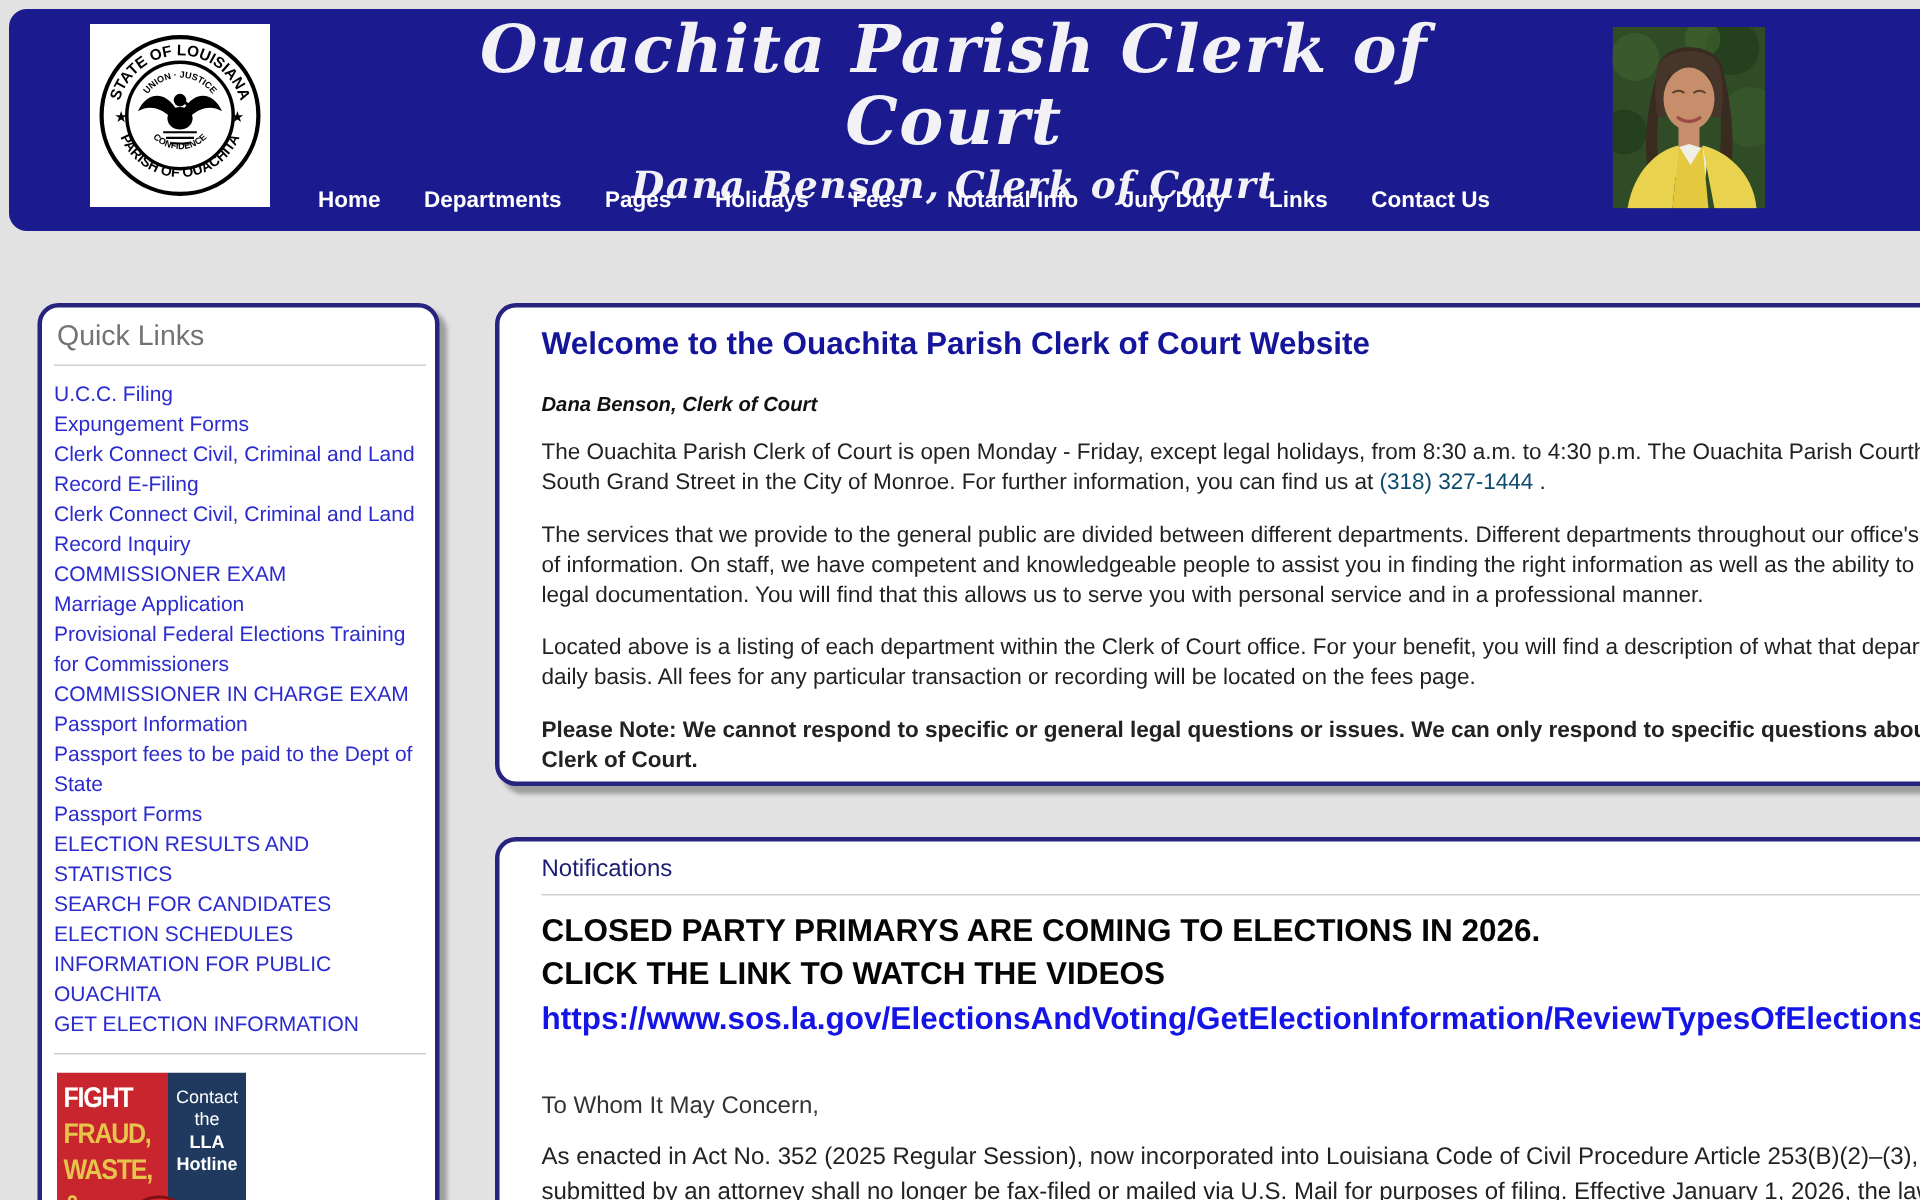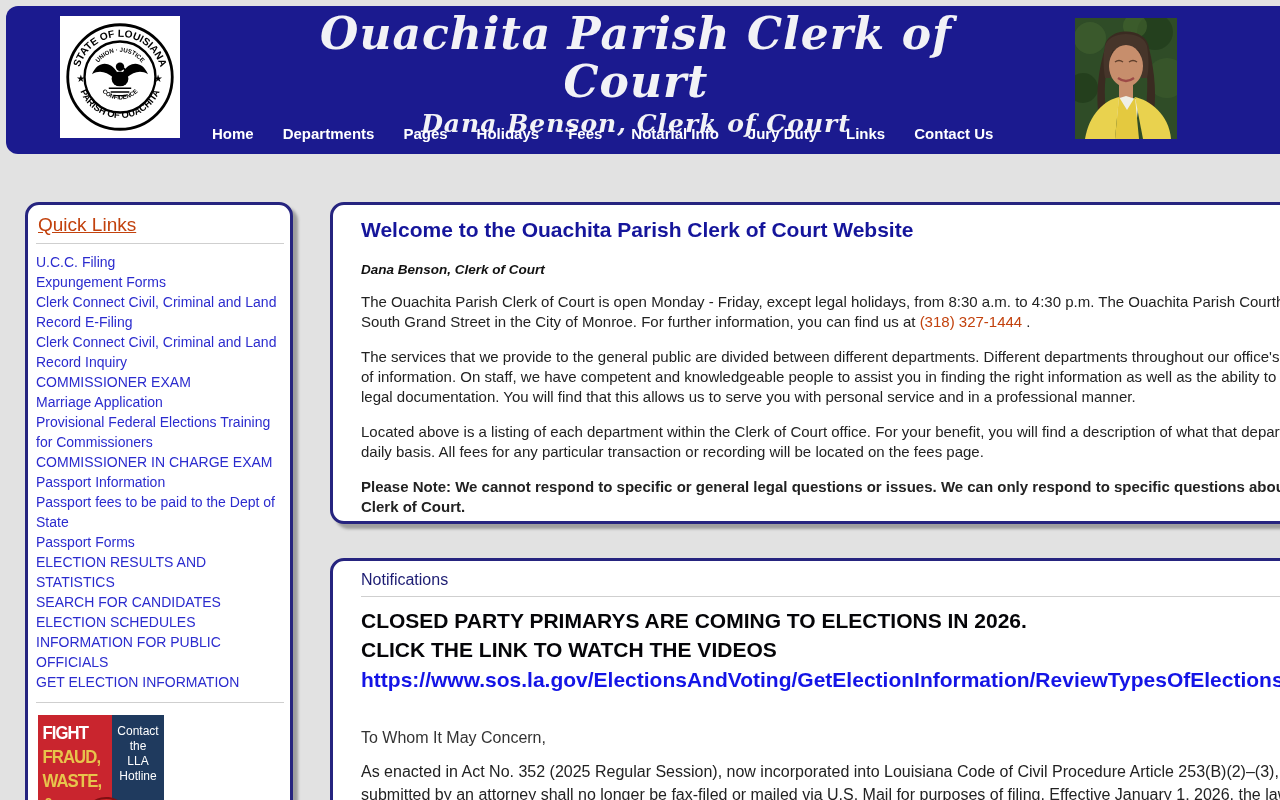--- a/index.html
+++ b/index.html
@@ -29,45 +29,45 @@
   }
   .main-nav a{color:#ffffff;text-decoration:none;cursor:pointer;}
   .portrait{position:absolute;left:1069px;top:12px;width:102px;height:121px;overflow:hidden;}
   
   .panel{
     position:absolute;background:#ffffff;border:3px solid #26247f;border-radius:14px;
     box-shadow:5px 5px 3px #9e9e9e;box-sizing:border-box;
   }
   .sidebar{left:25px;top:202px;width:268px;height:660px;padding:6px 4px 0 8px;}
   .sidebar-title{
-    font-size:19px;color:#c2410c;padding:3px 0 7px 2px;
-    border-bottom:1px solid #cfcfcf;margin:0 2px 8px 0;text-decoration:underline;
+    font-size:19px;color:#737373;padding:3px 0 7px 2px;
+    border-bottom:1px solid #cfcfcf;margin:0 2px 8px 0;
   }
   .quick-links{font-size:14px;line-height:20px;}
   .quick-links a{display:block;color:#2b2bce;text-decoration:none;cursor:pointer;}
   .sidebar-divider{border-top:1px solid #cfcfcf;margin:10px 2px 0 0;}
   
   .lla-banner{position:relative;margin:12px 0 0 2px;width:126px;height:118px;display:flex;cursor:pointer;overflow:hidden;}
   .lla-left{width:74px;background:#c9252e;color:#ffffff;padding-top:6px;box-sizing:border-box;}
   .lla-left div{font-weight:bold;font-size:19px;line-height:24px;letter-spacing:-1px;transform:scaleX(.88);transform-origin:left;padding-left:5px;font-family:"Liberation Sans",sans-serif;}
   .lla-fight{color:#ffffff;}
   .lla-gold{color:#e7c44c;}
   .lla-right{width:52px;background:#1f3a5e;color:#ffffff;text-align:center;padding-top:9px;box-sizing:border-box;}
   .lla-right div{font-size:12px;line-height:15px;}
-  .lla-right .bold{font-weight:normal;}
+  .lla-right .bold{font-weight:bold;}
   .glove{position:absolute;background:#d42427;border:2px solid #7e1013;}
   .glove1{left:48px;top:82px;width:34px;height:26px;border-radius:55% 60% 45% 50%;transform:rotate(-12deg);}
   .glove2{left:72px;top:88px;width:36px;height:28px;border-radius:60% 50% 50% 45%;transform:rotate(10deg);}
   
   .welcome{left:330px;top:202px;width:1200px;height:322px;padding:12px 28px;}
   .welcome-heading{font-size:21px;font-weight:bold;color:#15159b;margin:1px 0 0 0;}
   .byline{font-size:13.5px;font-weight:bold;font-style:italic;color:#111111;margin-top:20px;}
   .para{font-size:15px;line-height:20px;color:#222222;margin-top:15px;white-space:pre-line;}
   .para.bold{font-weight:bold;}
-  .phone-link{color:#c2410c;text-decoration:none;cursor:pointer;}
+  .phone-link{color:#0c4a6e;text-decoration:none;cursor:pointer;}
   .notifications{left:330px;top:558px;width:1200px;height:420px;padding:8px 28px;}
   .notif-title{
     font-size:16px;color:#1c1c72;padding:2px 0 7px 0;border-bottom:1px solid #cfcfcf;margin:0;
   }
   .notif-headline{font-size:21px;font-weight:bold;color:#050508;line-height:29px;margin-top:9px;white-space:pre-line;}
   .notif-link{display:block;font-size:21px;font-weight:bold;color:#1414e6;text-decoration:none;margin-top:4px;white-space:nowrap;cursor:pointer;}
   .salutation{font-size:16px;color:#333333;margin-top:37px;}
   .notif-body{font-size:16px;line-height:23px;color:#222222;margin-top:13px;white-space:pre-line;}
 </style>
 </head>
@@ -164,21 +164,21 @@
     <a>COMMISSIONER EXAM</a>
     <a>Marriage Application</a>
     <a>Provisional Federal Elections Training for Commissioners</a>
     <a>COMMISSIONER IN CHARGE EXAM</a>
     <a>Passport Information</a>
     <a>Passport fees to be paid to the Dept of State</a>
     <a>Passport Forms</a>
     <a>ELECTION RESULTS AND STATISTICS</a>
     <a>SEARCH FOR CANDIDATES</a>
     <a>ELECTION SCHEDULES</a>
-    <a>INFORMATION FOR PUBLIC OFFICIALS</a>
+    <a>INFORMATION FOR PUBLIC OUACHITA</a>
     <a>GET ELECTION INFORMATION</a>
   </div>
   <div class="sidebar-divider"></div>
 
   <div class="lla-banner">
     <div class="lla-left">
       <div class="lla-fight">FIGHT</div>
       <div class="lla-gold">FRAUD,</div>
       <div class="lla-gold">WASTE,</div>
       <div class="lla-gold">&amp; ABUSE!</div>

